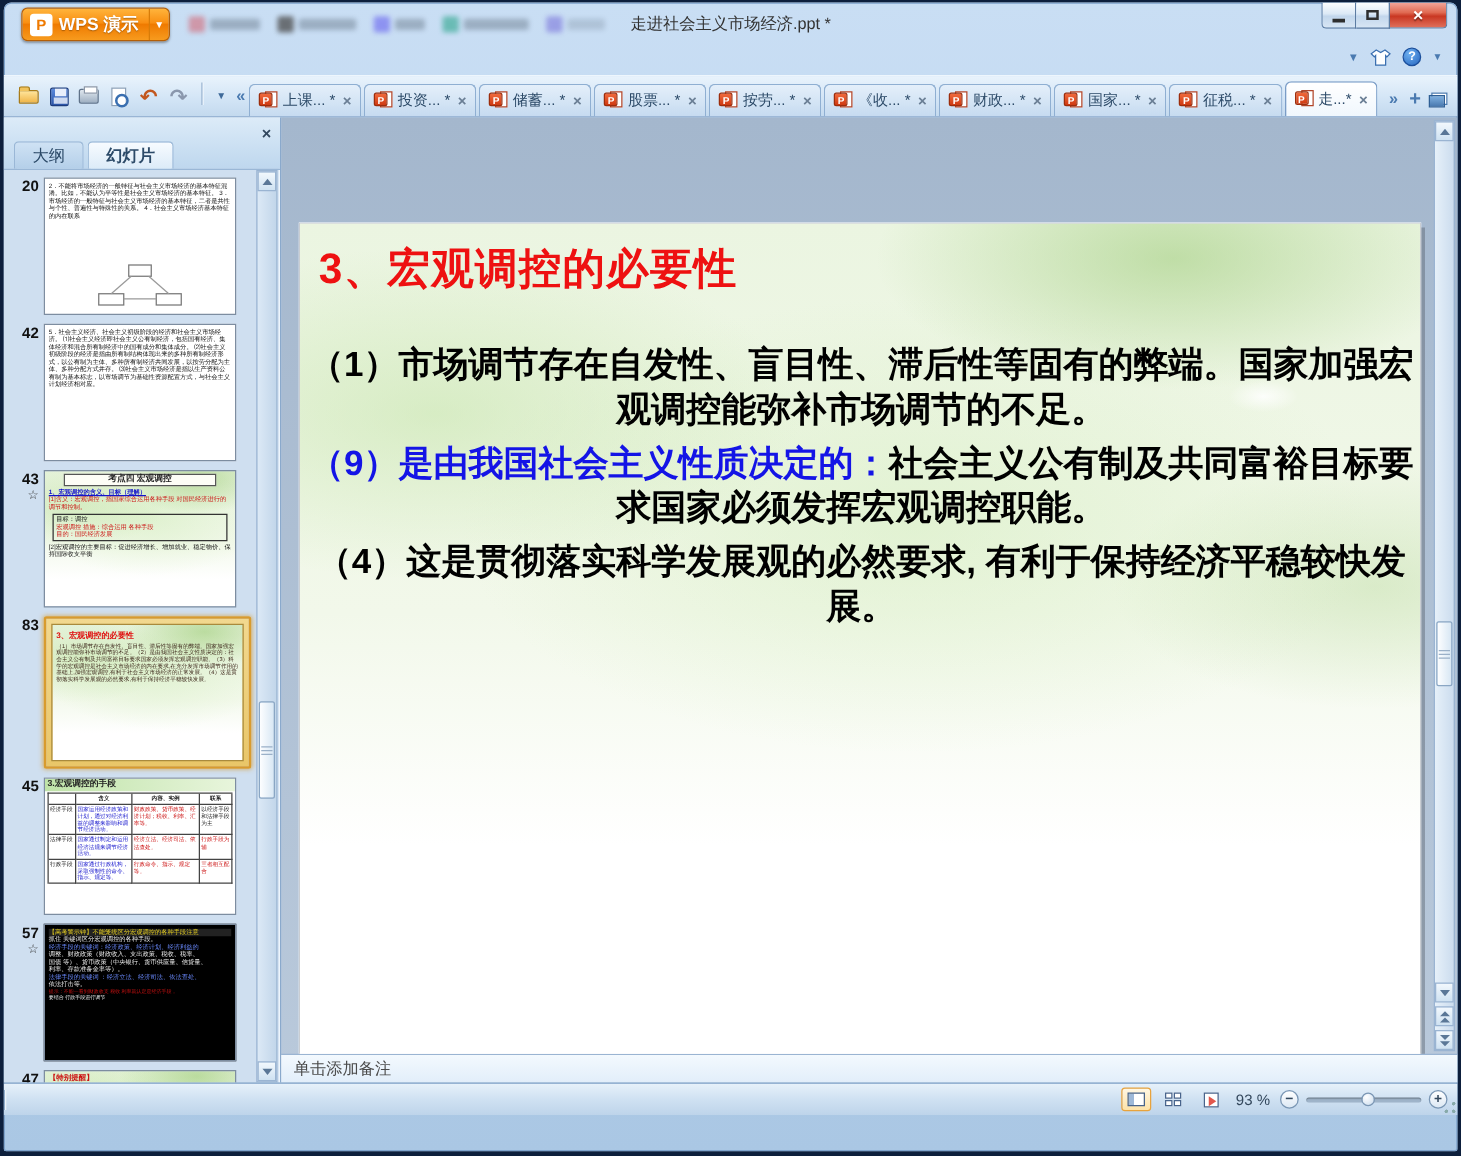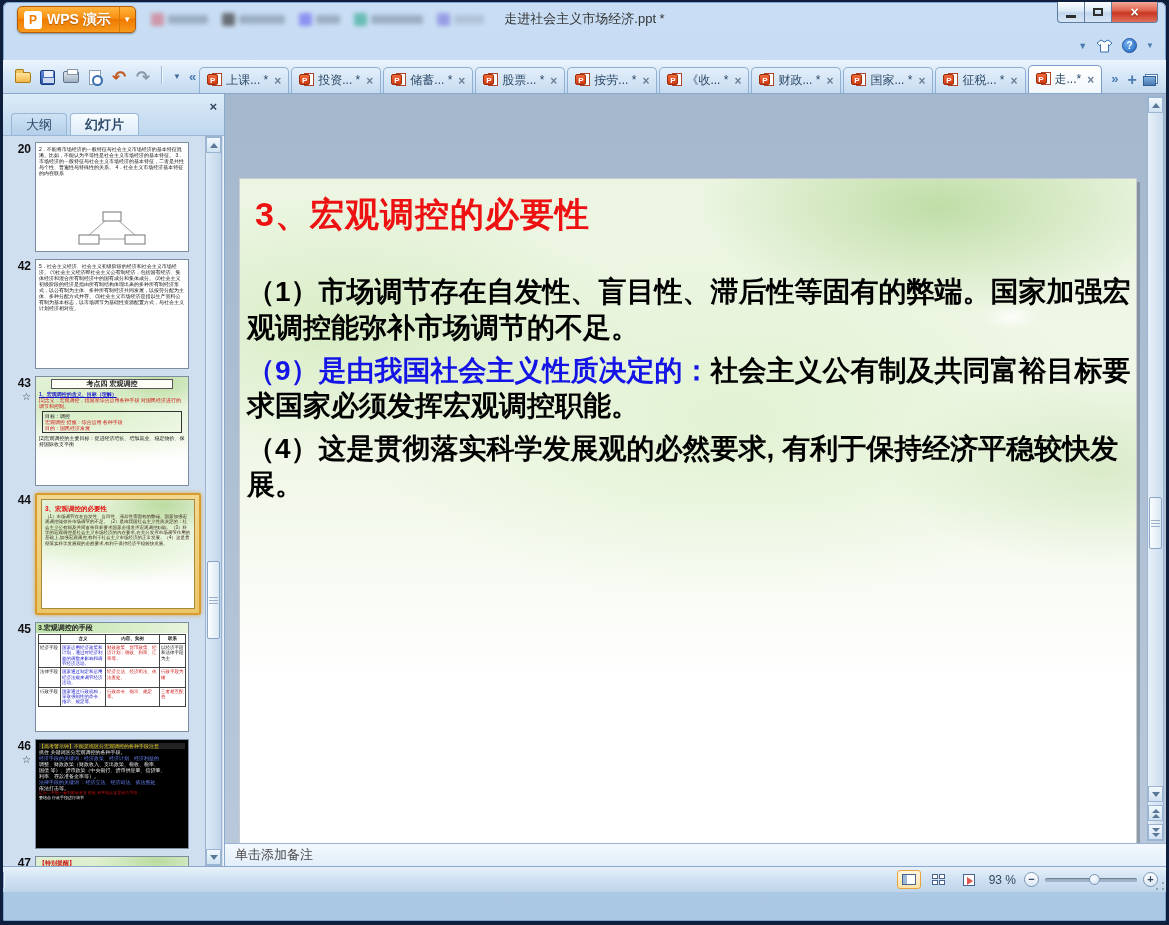--- a/index.html
+++ b/index.html
@@ -132,21 +132,21 @@
            box-shadow:3px 4px 0 rgba(90,100,110,.45), inset 0 0 0 1px #c9cdd2; }
   .slide-bg { position:absolute; inset:1px; background:
       radial-gradient(ellipse 340px 150px at 78% 4%, rgba(148,198,108,.50), rgba(148,198,108,0) 70%),
       radial-gradient(ellipse 420px 190px at 12% 22%, rgba(190,225,160,.48), rgba(190,225,160,0) 70%),
       radial-gradient(ellipse 520px 260px at 55% 35%, rgba(205,235,180,.42), rgba(205,235,180,0) 70%),
       radial-gradient(ellipse 300px 140px at 96% 42%, rgba(178,214,148,.38), rgba(178,214,148,0) 70%),
       radial-gradient(ellipse 40px 18px at 86% 20%, rgba(255,255,255,.9), rgba(255,255,255,0) 70%),
       linear-gradient(180deg,#ebf5e1 0%,#f2f8ea 45%,#ffffff 72%); }
   .slide-title { position:absolute; left:16px; top:14px; font-size:34px; font-weight:bold; color:#ee1111; letter-spacing:1px; }
   .slide-body { position:absolute; left:8px; top:96px; width:884px; font-size:28px; font-weight:600; line-height:1.28; color:#000; word-break:break-all; }
-  .slide-para { margin-bottom:7px; }
+  .slide-para { margin-bottom:7px;text-align:center; }
 
   .notes { height:23px; background:linear-gradient(180deg,#f3f9fe,#e2eefa); border-top:1px solid #9ab4d2;
            display:flex; align-items:center; padding-left:10px; font-size:13px; color:#4a4a4a; }
 
   .main-scroll { position:absolute; right:2px; top:2px; bottom:2px; width:17px; background:linear-gradient(90deg,#e6f0f9,#cbdcee); border:1px solid #9ab4d2; }
 
   
   .statusbar { position:relative; height:26px; background:linear-gradient(180deg,#e7f1fa 0%,#cfe1f2 50%,#bed4ea 100%);
                border-top:1px solid #8aa9cc; display:flex; align-items:center; font-size:12px; color:#33475c; }
   .seg1 { width:354px; text-align:center; }
@@ -381,21 +381,21 @@
                 <div>目标：调控</div>
                 <div class="c-red">宏观调控 措施：综合运用 各种手段</div>
                 <div class="c-red">目的：国民经济发展</div>
               </div>
               <div>[2]宏观调控的主要目标：促进经济增长、增加就业、稳定物价、保持国际收支平衡</div>
             </div>
           </div>
         </div>
 
         <div class="thumb-row">
-          <div class="tnum">44</div>
+          <div class="tnum">83</div>
           <div class="sel-wrap">
             <div class="tpage greenbg">
               <div class="pad">
                 <div class="t44-title">3、宏观调控的必要性</div>
                 <div style="color:#3a2418; font-size:4.5px">（1）市场调节存在自发性、盲目性、滞后性等固有的弊端。国家加强宏观调控能弥补市场调节的不足。（2）是由我国社会主义性质决定的：社会主义公有制及共同富裕目标要求国家必须发挥宏观调控职能。（3）科学的宏观调控是社会主义市场经济的内在要求,在充分发挥市场调节作用的基础上,加强宏观调控,有利于社会主义市场经济的正常发展。（4）这是贯彻落实科学发展观的必然要求,有利于保持经济平稳较快发展。</div>
               </div>
             </div>
           </div>
         </div>
 
@@ -419,21 +419,21 @@
               <div>行政手段</div>
               <div class="c-blue">国家通过行政机构，采取强制性的命令、指示、规定等。</div>
               <div class="c-red">行政命令、指示、规定等。</div>
               <div class="c-red">三者相互配合</div>
             </div>
           </div>
         </div>
 
         <div class="thumb-row">
           <div class="tnum">
-            <span>46</span>
+            <span>57</span>
             <span class="star">☆</span>
           </div>
           <div class="tpage blackbg">
             <div class="pad">
               <div class="c-yel" style="background:#222">【高考警示钟】不能笼统区分宏观调控的各种手段注意</div>
               <div class="c-wht">抓住 关键词区分宏观调控的各种手段。</div>
               <div class="c-blue" style="color:#6a8aff">经济手段的关键词：经济政策、经济计划、经济利益的</div>
               <div class="c-wht">调整、财政政策（财政收入、支出政策、税收、税率、</div>
               <div class="c-wht">国债 等）、货币政策（中央银行、货币供应量、信贷量、</div>
               <div class="c-wht">利率、存款准备金率等）。</div>

